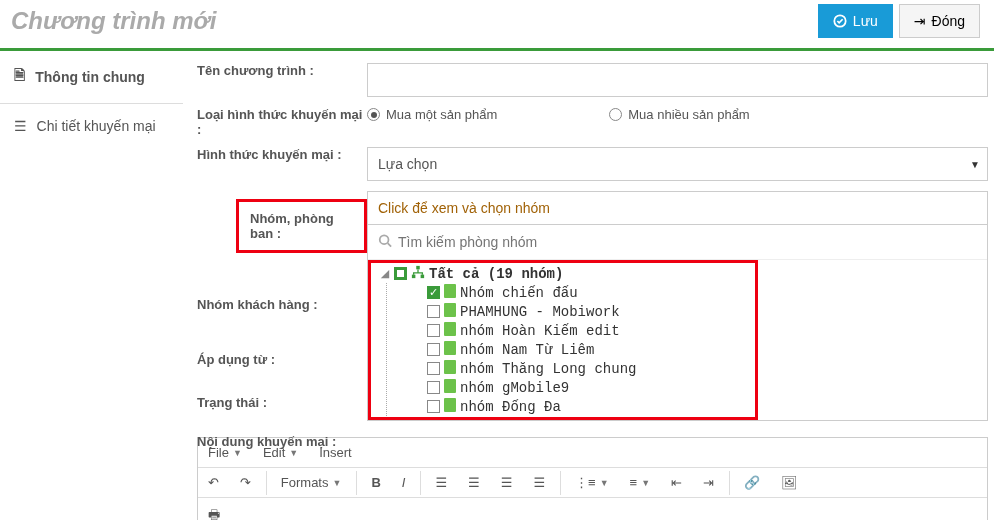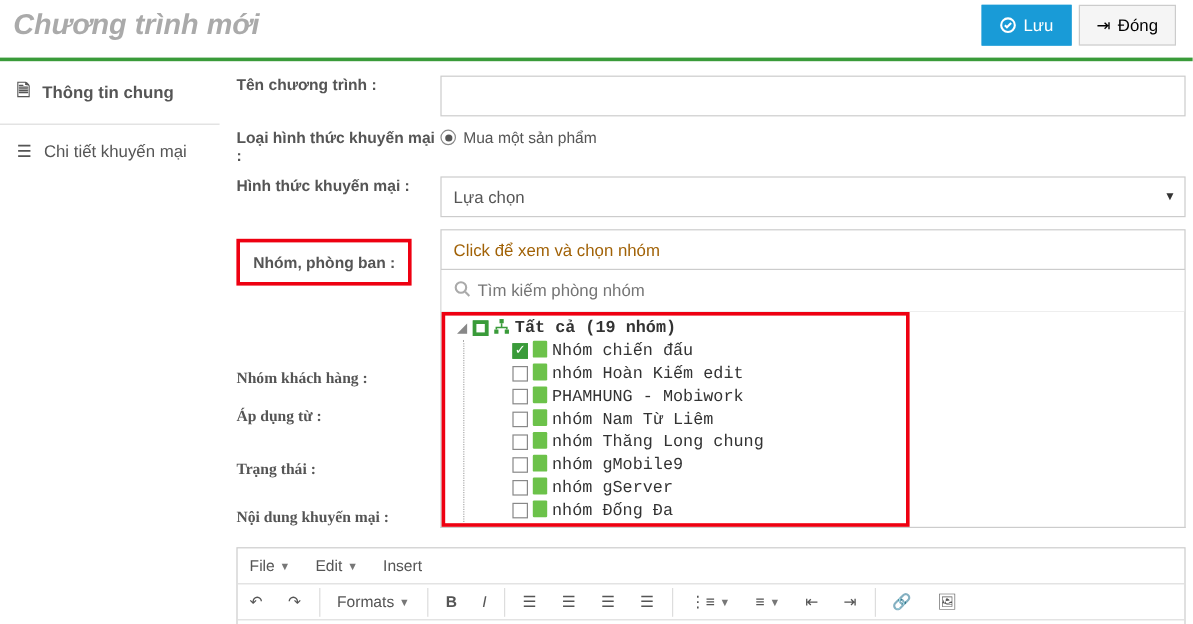--- a/index.html
+++ b/index.html
@@ -18,21 +18,21 @@
   .form-label { width: 170px; flex-shrink: 0; font-weight: bold; font-size: 13px; color: #555; }
   .form-control { flex-grow: 1; }
   .text-input, .select-input, .click-input, .search-input { width: 100%; height: 34px; border: 1px solid #ccc; padding: 16px 10px; font-size: 14px; color: #555; background: #fff; }
   .click-input { color: #a16207; border: 1px solid #ccc; height: 34px; display: flex; align-items: center; }
   .select-wrap { position: relative; }
   .select-caret { position: absolute; right: 8px; top: 50%; transform: translateY(-50%); font-size: 10px; color: #333; pointer-events: none; }
   .radio-group { display: flex; gap: 112px; align-items: center; }
   .radio-item { display: flex; align-items: center; gap: 6px; cursor: pointer; }
   .radio-dot { width: 13px; height: 13px; border: 1px solid #888; border-radius: 50%; display: inline-flex; align-items: center; justify-content: center; }
   .radio-dot.checked::after { content: ""; width: 6px; height: 6px; background: #555; border-radius: 50%; }
-  .highlight-red { border: 3px solid #e01; padding: 3px; }
+  .highlight-red { border: 3px solid #e01; padding: 3px; margin-left: 39px; }
   .label-highlight { display: inline-block; }
   .tree-panel { border: 1px solid #ccc; border-top: none; background: #fff; }
   .search-wrap { position: relative; border-bottom: 1px solid #eee; }
   .search-icon { position: absolute; left: 10px; top: 50%; transform: translateY(-50%); color: #aaa; }
   .search-wrap input { padding-left: 30px; border: none; height: 34px; width: 100%; font-size: 14px; color: #a21caf; }
   .tree-highlight-wrap { position: relative; padding: 4px 0; }
   .tree-highlight { position: absolute; top: 0; bottom: 0; left: 0; width: 390px; border: 3px solid #e01; pointer-events: none; }
   .tree { padding-left: 12px; }
   .tree-node { display: flex; align-items: center; gap: 4px; padding: 1px 0; font-size: 14px; color: #333; }
   .tree-children { padding-left: 26px; border-left: 1px dotted #aaa; margin-left: 6px; }
@@ -91,20 +91,24 @@
         <input type="text" class="text-input" style="">
       </div>
     </div>
 
     <div class="form-row">
       <div class="form-label">Loại hình thức khuyến mại :</div>
       <div class="form-control radio-group">
         <label class="radio-item">
           <span class="radio-dot checked"></span>
           <span>Mua một sản phẩm</span>
+        </label>
+        <label class="radio-item">
+          <span class="radio-dot"></span>
+          <span>Mua nhiều sản phẩm</span>
         </label>
       </div>
     </div>
 
     <div class="form-row">
       <div class="form-label">Hình thức khuyến mại :</div>
       <div class="form-control select-wrap">
         <div class="select-input" style="display:flex;align-items:center;">
           <span>Lựa chọn</span>
         </div>
@@ -152,68 +156,62 @@
                   <div class="tree-node">
                     <span class="tree-toggle" style="visibility:hidden;">▸</span>
                     <span class="tree-check checked"></span>
                     <span class="group-icon"></span>
                     <span class="tree-node-label">Nhóm chiến đấu</span>
                   </div>
                   <div class="tree-node">
                     <span class="tree-toggle" style="visibility:hidden;">▸</span>
                     <span class="tree-check "></span>
                     <span class="group-icon"></span>
+                    <span class="tree-node-label">PHAMHUNG - Mobiwork</span>
+                  </div>
+                  <div class="tree-node">
+                    <span class="tree-toggle" style="visibility:hidden;">▸</span>
+                    <span class="tree-check "></span>
+                    <span class="group-icon"></span>
                     <span class="tree-node-label">nhóm Hoàn Kiếm edit</span>
                   </div>
                   <div class="tree-node">
                     <span class="tree-toggle" style="visibility:hidden;">▸</span>
                     <span class="tree-check "></span>
                     <span class="group-icon"></span>
-                    <span class="tree-node-label">PHAMHUNG - Mobiwork</span>
-                  </div>
-                  <div class="tree-node">
-                    <span class="tree-toggle" style="visibility:hidden;">▸</span>
-                    <span class="tree-check "></span>
-                    <span class="group-icon"></span>
                     <span class="tree-node-label">nhóm Nam Từ Liêm</span>
                   </div>
                   <div class="tree-node">
                     <span class="tree-toggle" style="visibility:hidden;">▸</span>
                     <span class="tree-check "></span>
                     <span class="group-icon"></span>
                     <span class="tree-node-label">nhóm Thăng Long chung</span>
                   </div>
                   <div class="tree-node">
                     <span class="tree-toggle" style="visibility:hidden;">▸</span>
                     <span class="tree-check "></span>
                     <span class="group-icon"></span>
                     <span class="tree-node-label">nhóm gMobile9</span>
-                  </div>
-                  <div class="tree-node">
-                    <span class="tree-toggle" style="visibility:hidden;">▸</span>
-                    <span class="tree-check "></span>
-                    <span class="group-icon"></span>
-                    <span class="tree-node-label">nhóm gServer</span>
                   </div>
                   <div class="tree-node">
                     <span class="tree-toggle" style="visibility:hidden;">▸</span>
                     <span class="tree-check "></span>
                     <span class="group-icon"></span>
                     <span class="tree-node-label">nhóm Đống Đa</span>
                   </div>
                 </div>
             </div>
           </div>
         </div>
       </div>
     </div>
 
-    <div style="position:absolute; left:14px; top:198px; width:170px;font-family:Liberation Serif, serif;">
+    <div style="position:absolute; left:14px; top:188px; width:170px;">
       <div class="form-label" style="margin-top:58px;">Nhóm khách hàng :</div>
-      <div class="form-label" style="margin-top:16px;">Áp dụng từ :</div>
+      <div class="form-label" style="margin-top:40px;">Áp dụng từ :</div>
       <div class="form-label" style="margin-top:28px;">Trạng thái :</div>
       <div class="form-label" style="margin-top:24px;">Nội dung khuyến mại :</div>
     </div>
 
     <div class="editor-toolbar">
       <div class="toolbar-row">
         <span class="tb-btn">
             <span>File</span> 
             <span class="caret-sm">▼</span>
           </span>

